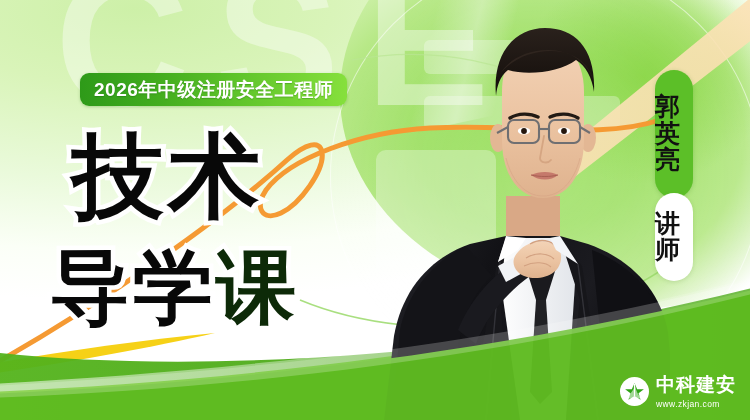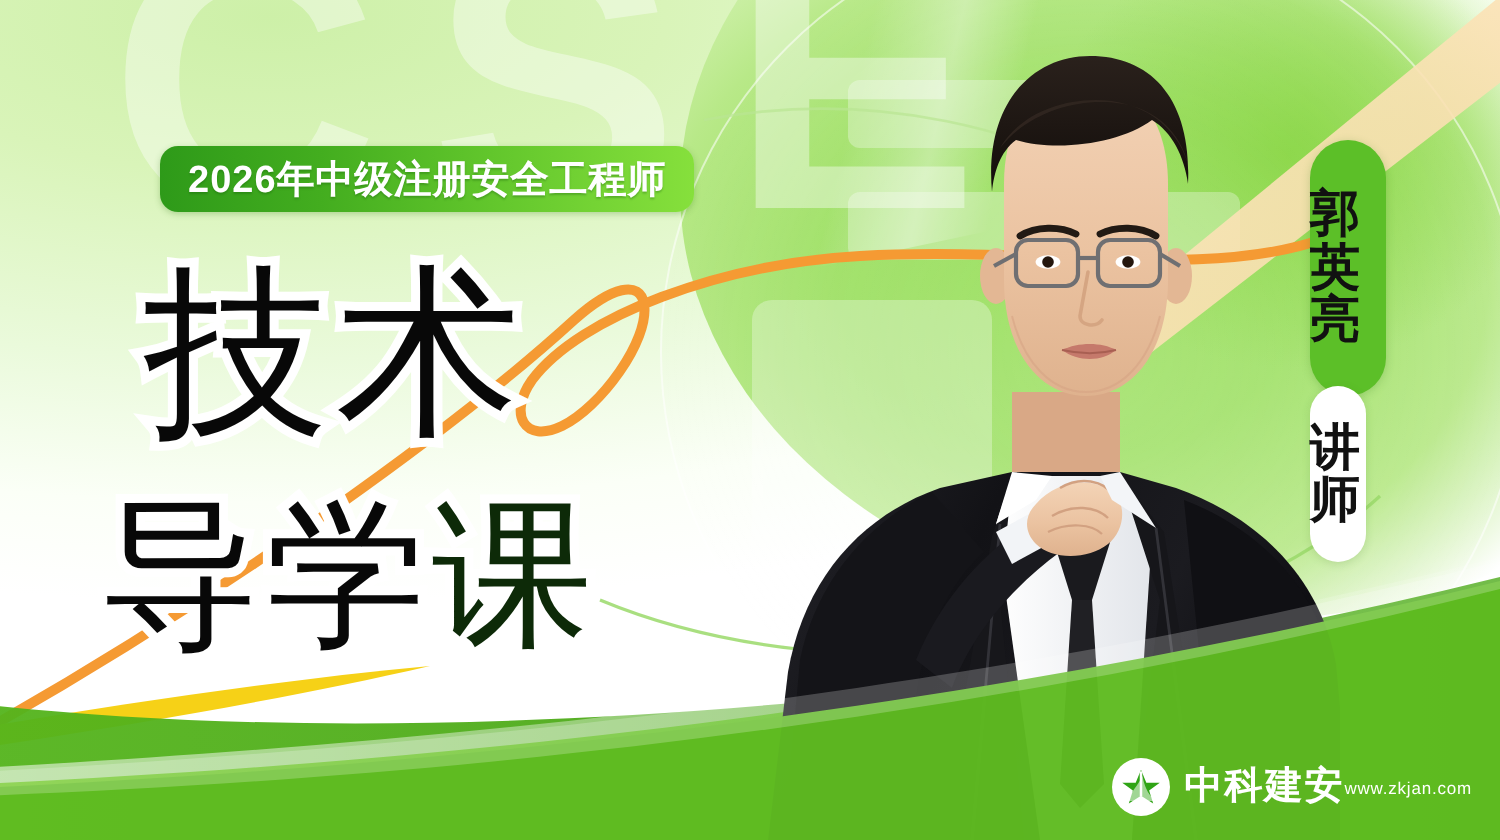--- a/index.html
+++ b/index.html
@@ -53,57 +53,57 @@
     border-radius:9px;
     background:linear-gradient(90deg,#2e9a19 0%,#43ad1f 30%,#62c62c 62%,#86e03c 100%);
     box-shadow:0 1px 3px rgba(60,130,30,.30);
   }
   .badge span{
     color:#ffffff;font-size:19px;font-weight:700;letter-spacing:.5px;
     white-space:nowrap;text-shadow:0 1px 1px rgba(20,90,10,.30);
   }
   
   .title1,.title2{
-    position:absolute;font-weight:400;white-space:nowrap;line-height:1;
+    position:absolute;font-weight:700;white-space:nowrap;line-height:1;
     font-family:"DejaVu Sans","Liberation Sans",sans-serif;
     -webkit-text-stroke:9px #ffffff;paint-order:stroke fill;
   }
   .title1{left:72px;top:131px;font-size:92px;color:#080808;letter-spacing:4px;}
   .title2{left:50px;top:248px;font-size:80px;letter-spacing:3px;color:#080808;}
   .title2 .last{color:#0d2a08;}
   
   .name-pill{
     position:absolute;left:655px;top:70px;width:38px;height:128px;
     border-radius:19px;background:#5cbf28;
     display:flex;flex-direction:column;align-items:flex-end;justify-content:center;
     box-shadow:0 1px 4px rgba(60,130,30,.25);
   }
   .name-pill span{
     color:#111;font-size:25px;font-weight:700;line-height:1.06;
     font-family:"DejaVu Sans","Liberation Sans",sans-serif;
   }
   .role-pill{
-    position:absolute;left:655px;top:193px;width:28px;height:88px;
+    position:absolute;left:655px;top:193px;width:38px;height:88px;
     border-radius:19px;background:#ffffff;
     display:flex;flex-direction:column;align-items:flex-start;justify-content:center;
     box-shadow:0 1px 4px rgba(70,120,40,.18);
   }
   .role-pill span{
     color:#111;font-size:25px;font-weight:700;line-height:1.06;
     font-family:"DejaVu Sans","Liberation Sans",sans-serif;
   }
   
   .logo{
     position:absolute;right:14px;bottom:12px;display:flex;align-items:center;gap:7px;
   }
   .logo-mark{
     width:29px;height:29px;border-radius:50%;background:#ffffff;
     display:flex;align-items:center;justify-content:center;flex:0 0 auto;
   }
-  .logo-text{display:flex;flex-direction:row;line-height:1;}
+  .logo-text{display:flex;flex-direction:column;line-height:1;}
   .logo-name{
     color:#ffffff;font-size:19px;font-weight:800;letter-spacing:1px;
     font-family:"DejaVu Sans","Liberation Sans",sans-serif;
   }
   .logo-url{
     color:#ffffff;font-size:8.5px;letter-spacing:.4px;margin-top:6px;
     font-family:"Liberation Sans",sans-serif;
   }
 </style>
 </head>

